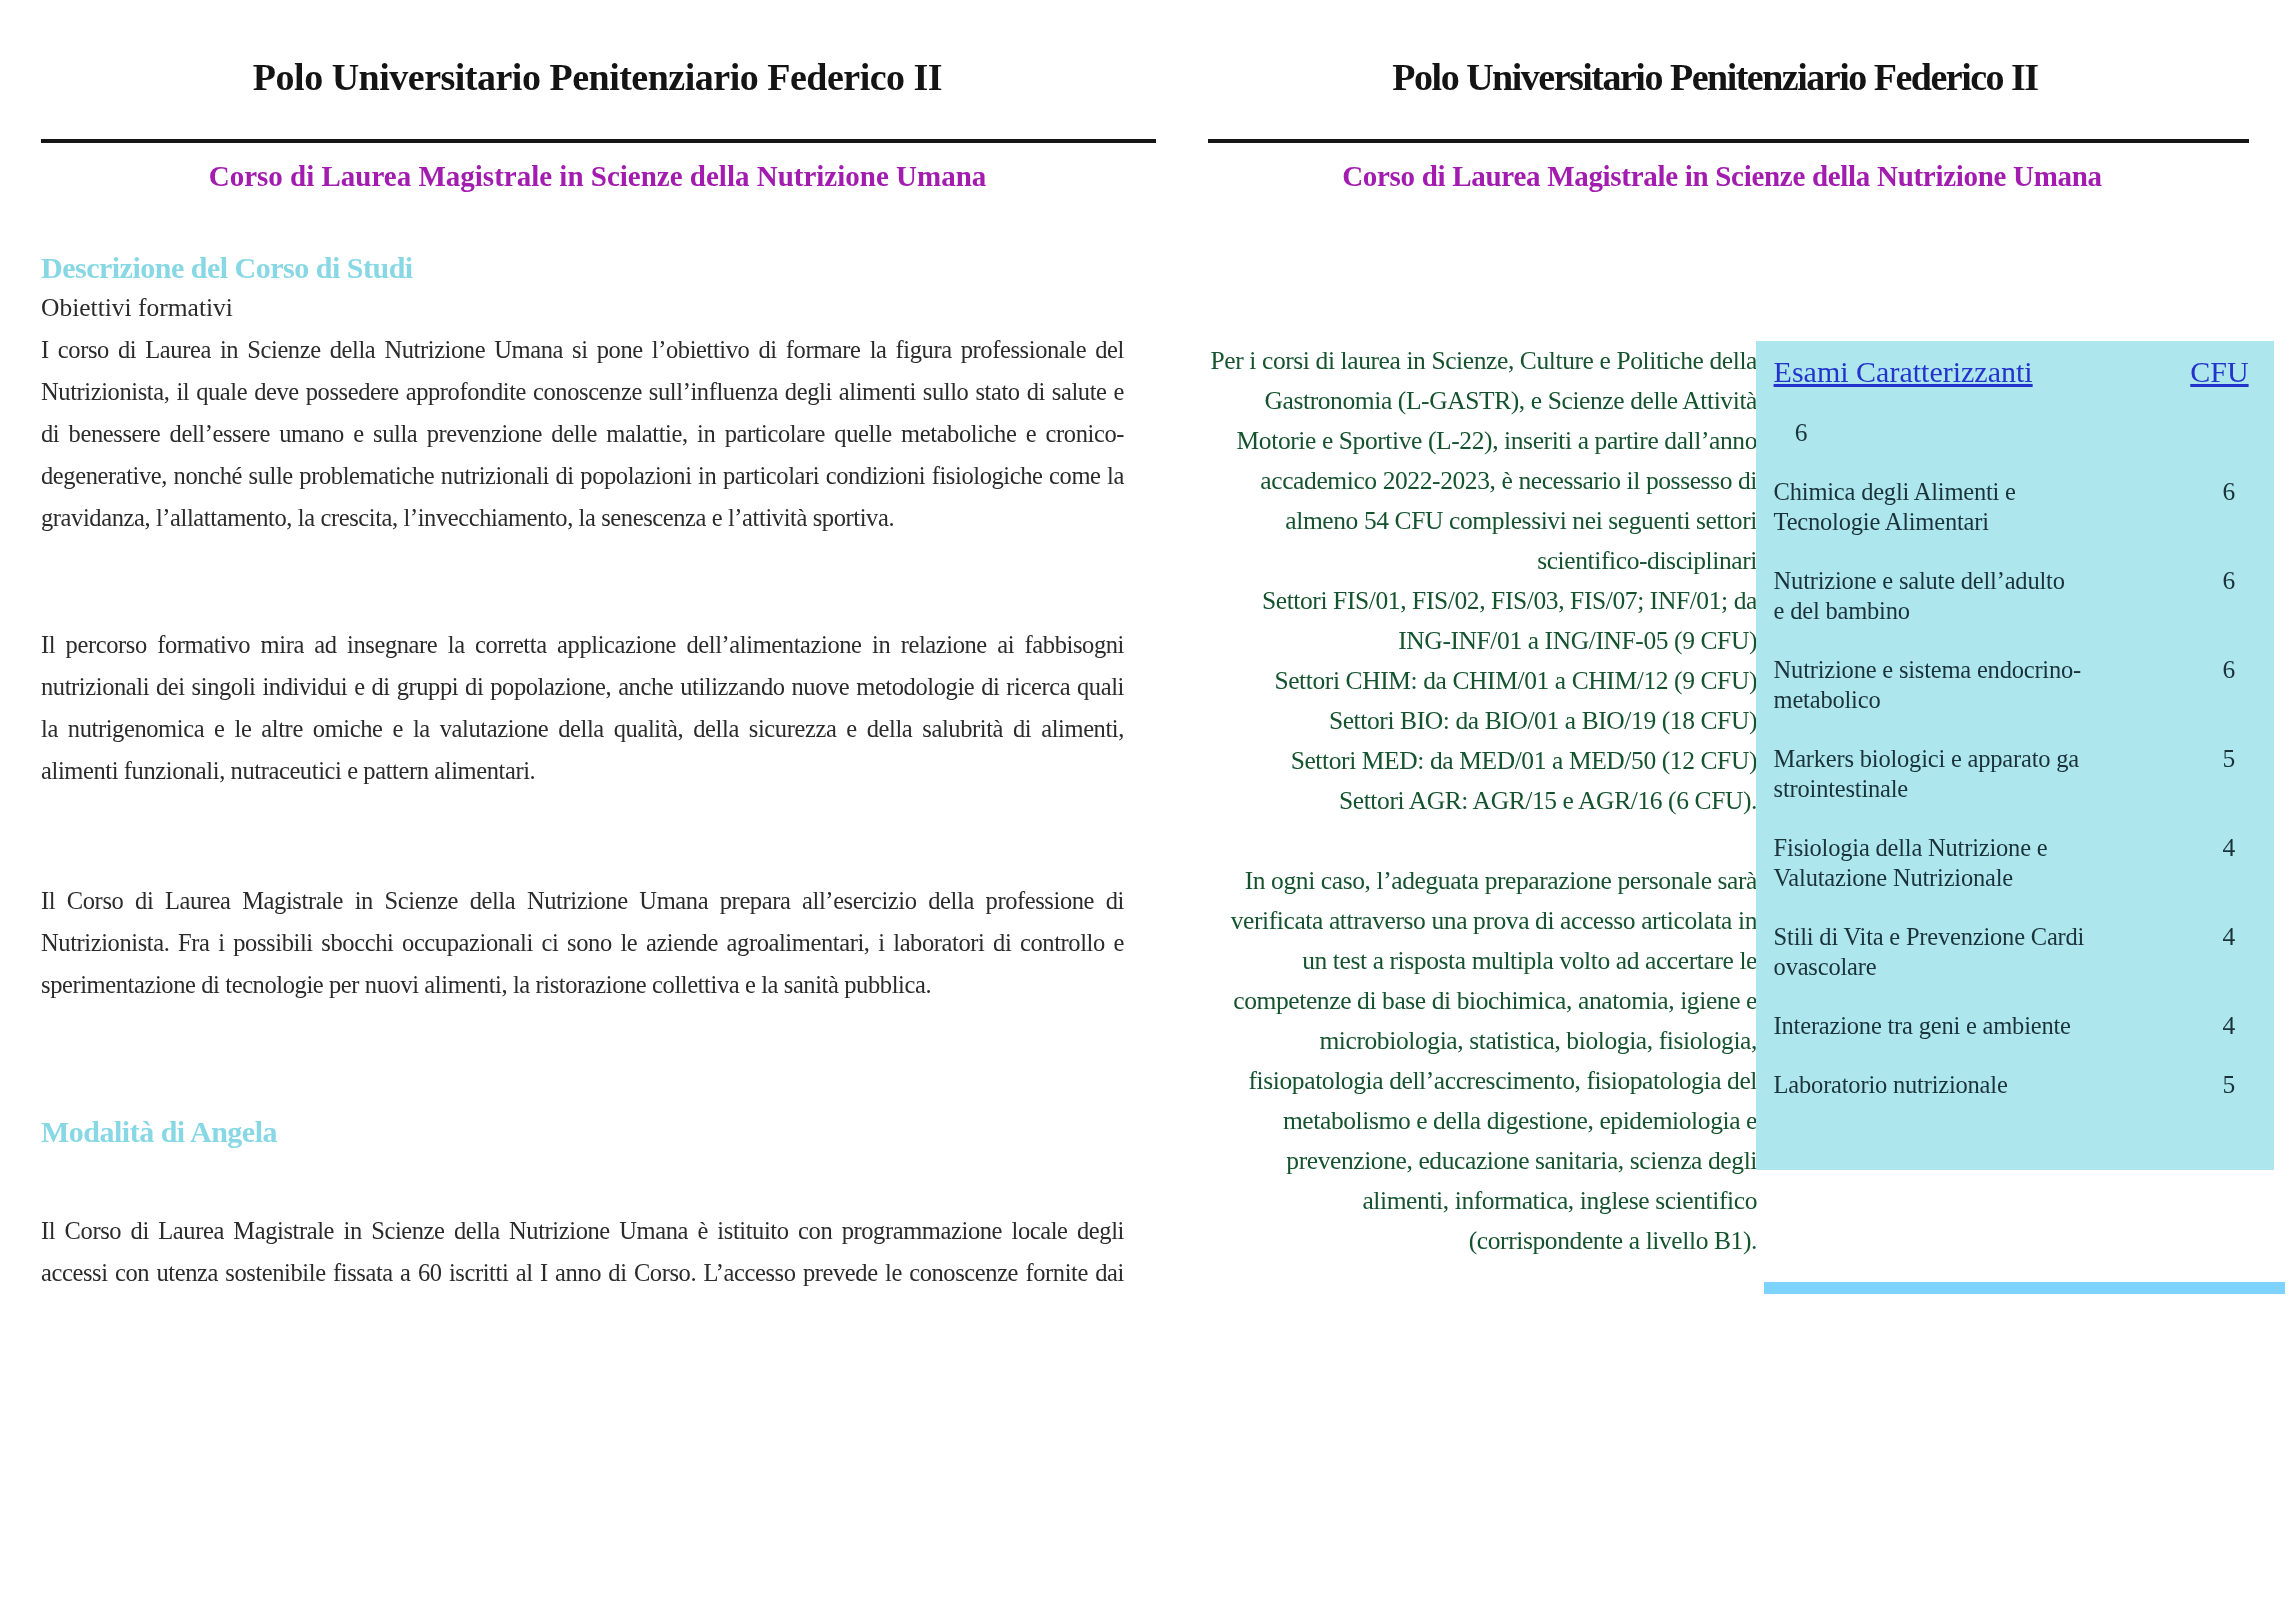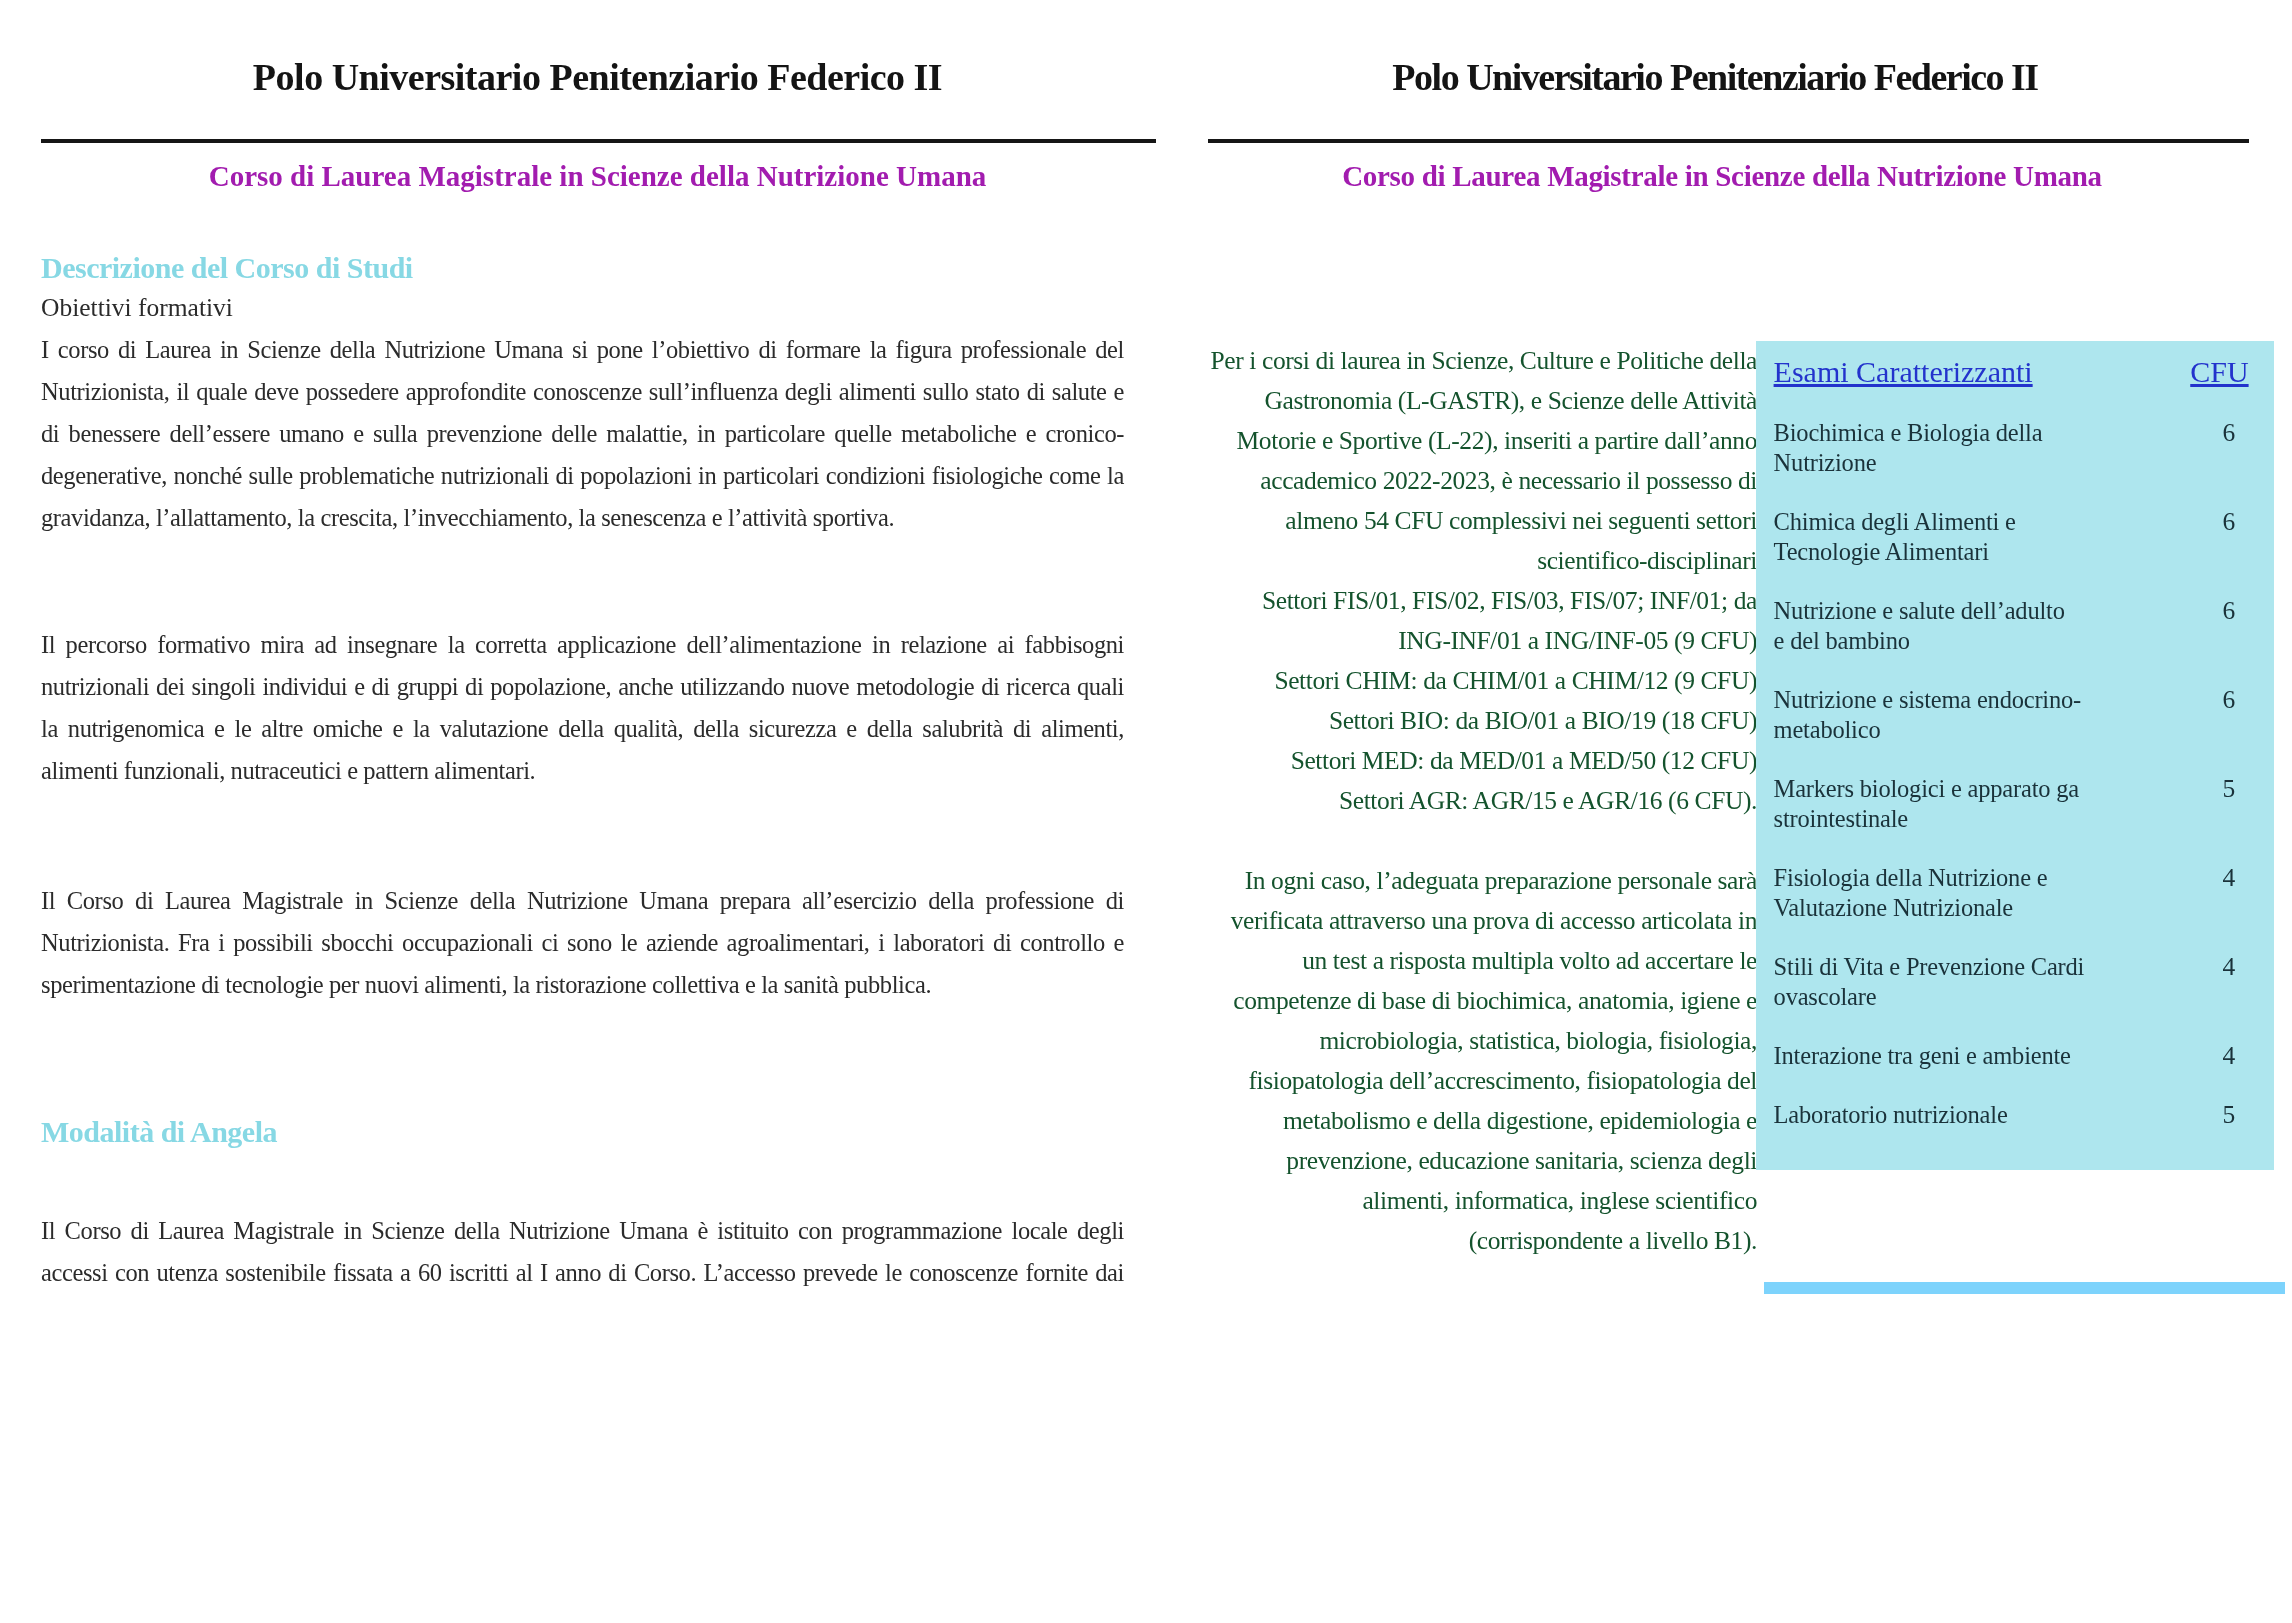--- a/index.html
+++ b/index.html
@@ -100,22 +100,20 @@
     </div>
 
     <aside class="exams-box">
       <div class="exams-header">
         <span class="link u">Esami Caratterizzanti</span>
         <span class="link u">CFU</span>
       </div>
       <div class="exams-rows">
 
           <div class="exam-row">
-            <span class="exam-label">Biochimica e Biologia della
-Nutrizione</span>
             <span class="exam-cfu">6</span>
           </div>
 
           <div class="exam-row">
             <span class="exam-label">Chimica degli Alimenti e
 Tecnologie Alimentari</span>
             <span class="exam-cfu">6</span>
           </div>
 
           <div class="exam-row">

